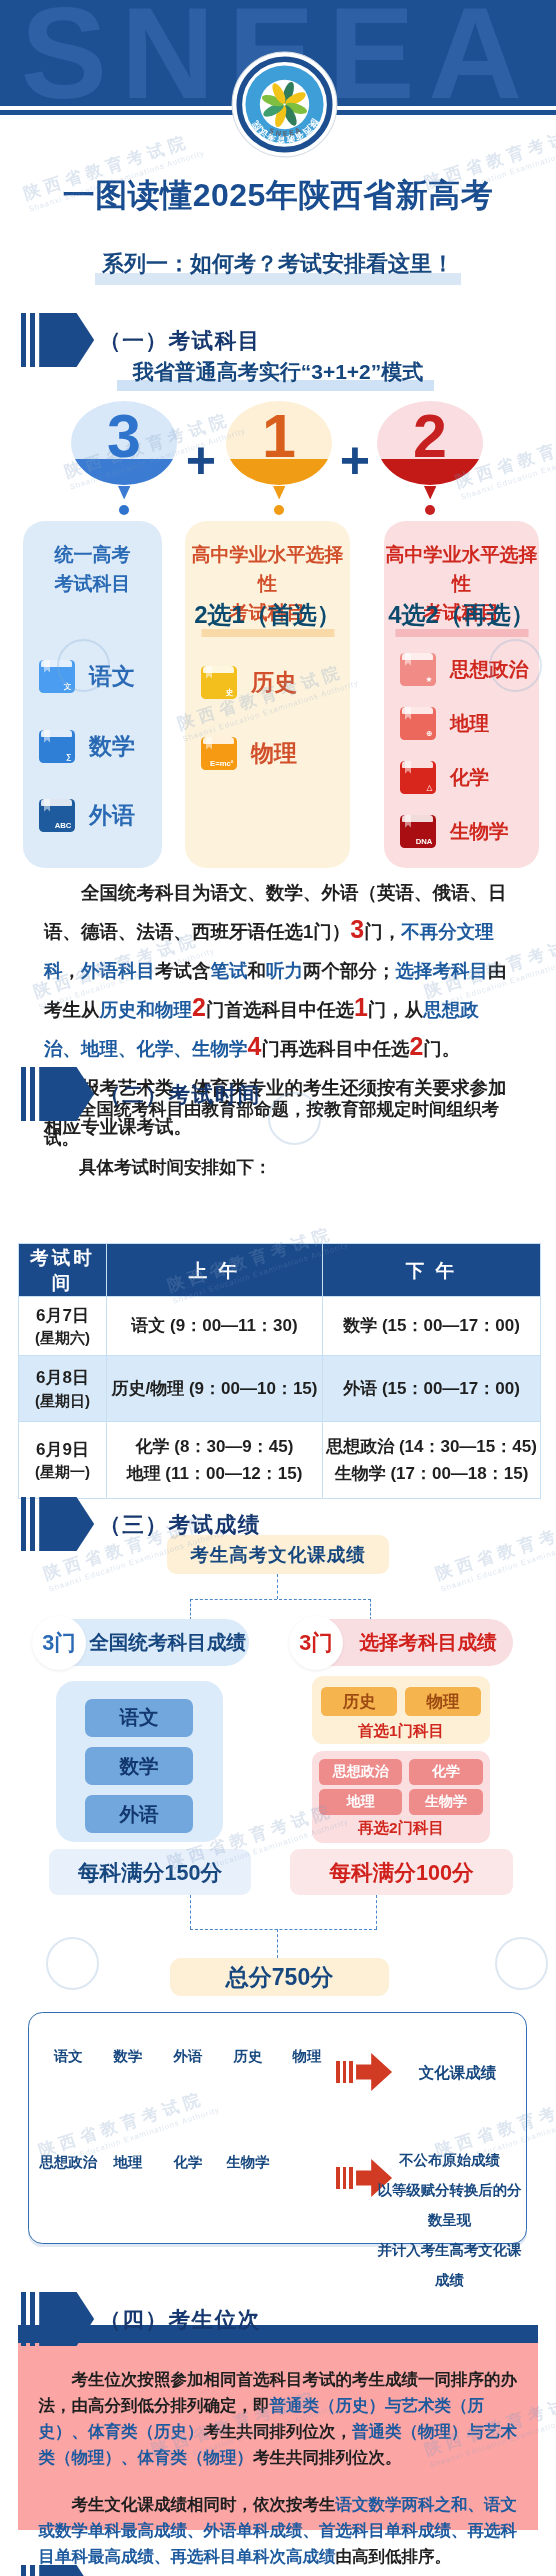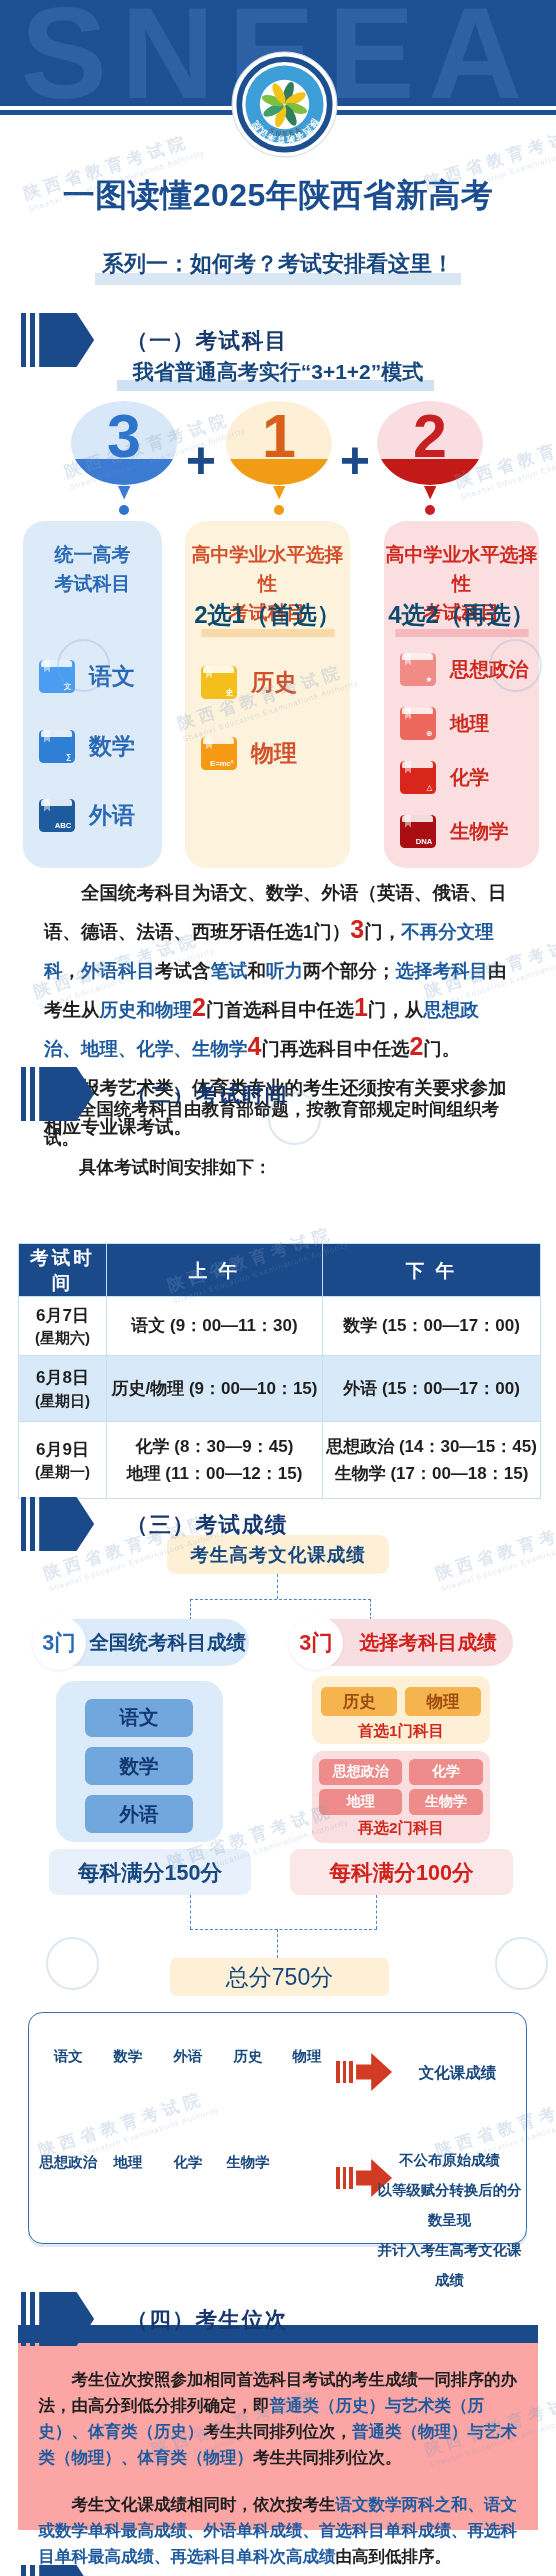--- a/index.html
+++ b/index.html
@@ -12,21 +12,21 @@
              letter-spacing:13.4px;color:#2d60a5;white-space:nowrap;}
   .banner-line{position:absolute;left:0;top:110px;width:556px;height:5.2px;background:#1d4f93;}
   .logo-wrap{position:absolute;left:230px;top:49px;width:109px;height:113px;}
   .main-title{position:absolute;left:0;top:174px;width:556px;text-align:center;font-size:32px;font-weight:800;
               color:#1a4d90;letter-spacing:0.5px;}
   .subtitle-bar{position:absolute;left:95px;top:273px;width:366px;height:12.4px;background:#d9e6f4;z-index:1;}
   .main-subtitle{position:absolute;left:0;top:249px;width:556px;text-align:center;font-size:22px;font-weight:800;
                  color:#17477f;z-index:2;}
 
   
-  .sec-head{position:absolute;left:20.6px;display:flex;align-items:center;gap:32px;z-index:3;}
+  .sec-head{position:absolute;left:20.6px;display:flex;align-items:center;gap:5px;z-index:3;}
   .sh1{top:313px}.sh2{top:1067px}.sh3{top:1497px}.sh4{top:2292px}.sh5{top:2565px}
   .flag{display:flex;align-items:center;gap:4.1px;}
   .flag .fb{width:5.2px;height:54px;background:#1b4a8a;}
   .flag .fp{width:55px;height:54px;background:#1b4a8a;clip-path:polygon(0 0,68% 0,100% 50%,68% 100%,0 100%);}
   .sh-text{font-size:21.6px;font-weight:800;color:#16386e;letter-spacing:1.5px;}
 
   
   .h312-bar{position:absolute;left:117px;top:380px;width:317px;height:11.3px;background:#cfe2f5;z-index:1;}
   .h312{position:absolute;left:0;top:358px;width:556px;text-align:center;font-size:21px;font-weight:800;
         color:#17477f;z-index:2;}
@@ -122,22 +122,22 @@
   .c-ls{left:9.3px;top:11.3px;width:76px;} .c-wl{left:93px;top:11.3px;width:76px;}
   .c-zz{left:7.2px;top:8.2px;width:83px;} .c-hx{left:97px;top:8.2px;width:74px;}
   .c-dl{left:7.2px;top:38px;width:83px;} .c-sw{left:97px;top:38px;width:74px;}
   .gcap{position:absolute;left:0;width:100%;text-align:center;font-size:15.5px;font-weight:800;color:#d0281f;}
   .gc1{top:45px;} .gc2{top:67px;}
 
   .scoreL{position:absolute;left:49px;top:1849px;width:202px;height:46px;background:#e7f0fb;border-radius:9.3px;
           display:flex;align-items:center;justify-content:center;font-size:21.6px;font-weight:800;color:#17477f;}
   .scoreR{position:absolute;left:290px;top:1849px;width:223px;height:46px;background:#fbe7e7;border-radius:9.3px;
           display:flex;align-items:center;justify-content:center;font-size:21.6px;font-weight:800;color:#d0211c;}
-  .totalBox{position:absolute;left:170px;top:1958px;width:219px;height:38px;background:#fdf0d6;border-radius:6px;
-            display:flex;align-items:center;justify-content:center;font-size:23px;font-weight:400;color:#17477f;}
+  .totalBox{position:absolute;left:170px;top:1958px;width:219px;height:38px;background:#fdf0d6;border-radius:11px;
+            display:flex;align-items:center;justify-content:center;font-size:23px;font-weight:700;color:#17477f;}
 
   .panel{position:absolute;left:28px;top:2012px;width:497px;height:230px;background:#ffffff;border:1.5px solid #2f6cb3;
          border-radius:14.4px;box-shadow:0 3.1px 0 rgba(47,108,179,.15);}
   .pcol{position:absolute;width:58px;text-align:center;}
   .pcol .book{margin:0 auto;}
   .pcol .plbl{margin-top:7.2px;font-size:14.4px;font-weight:800;color:#17477f;white-space:nowrap;}
   .prow1 .pcol{top:27px;} .prow2 .pcol{top:133px;}
   .pc1{left:10.3px}.pc2{left:70px}.pc3{left:130px}.pc4{left:190px}.pc5{left:249px}
   .r-arrow{position:absolute;display:flex;align-items:center;gap:3.1px;}
   .ra1{left:307px;top:40px;} .ra2{left:307px;top:146px;}

